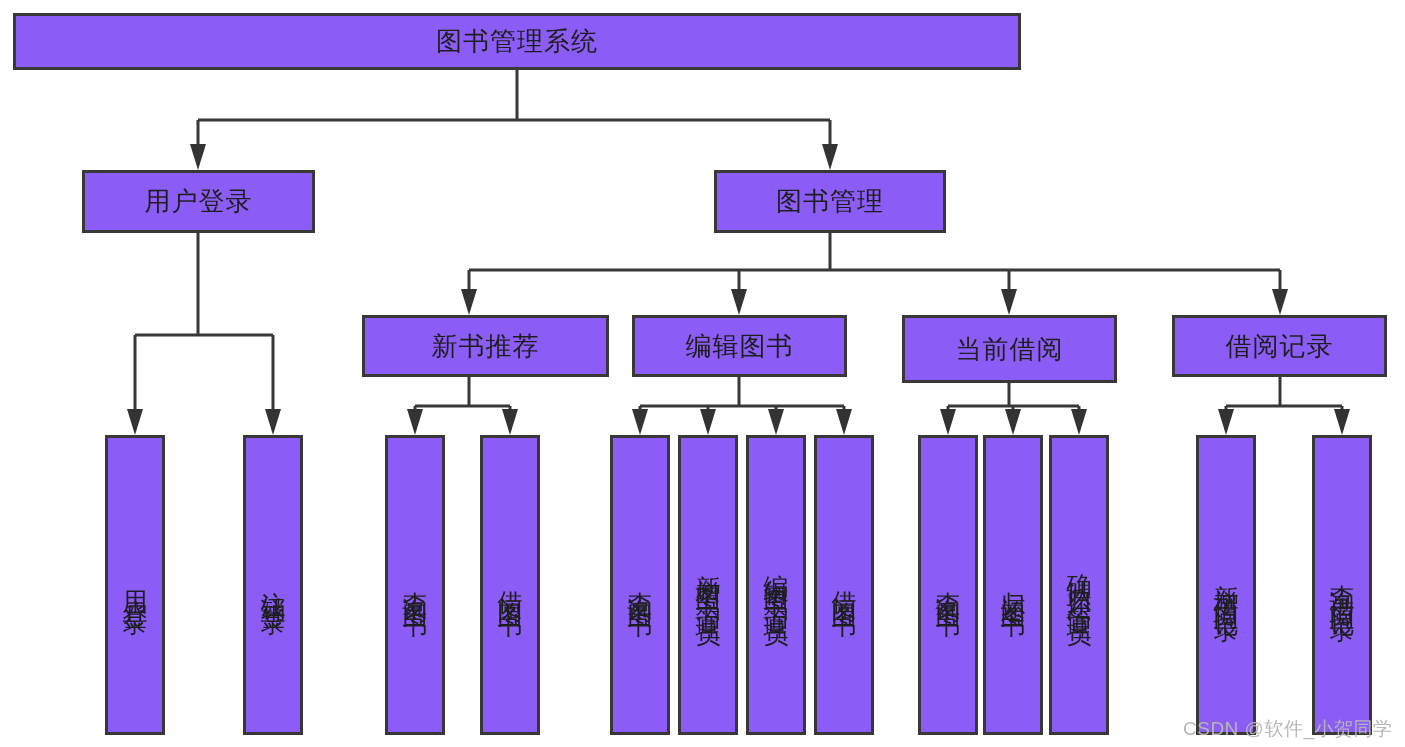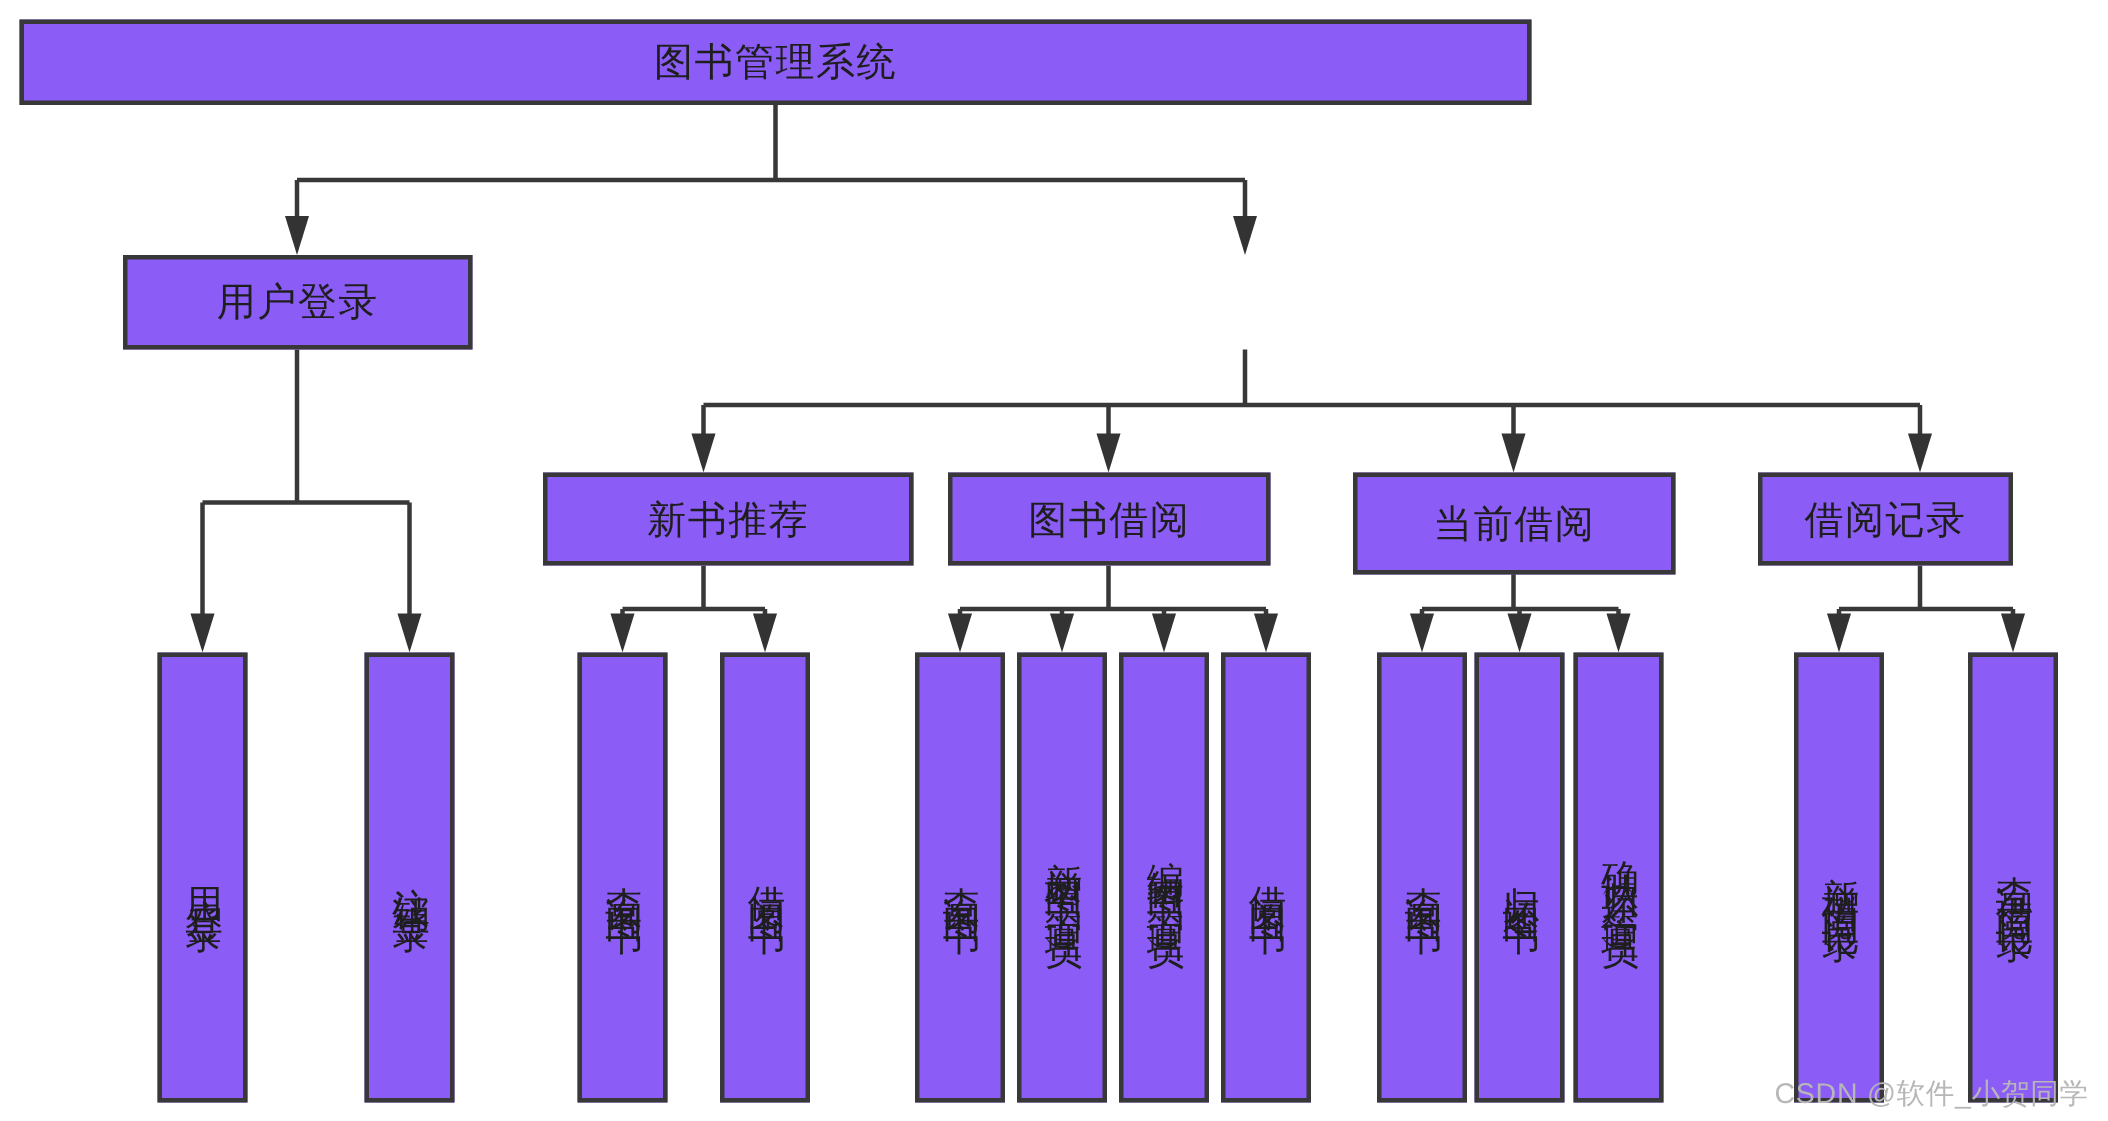--- a/index.html
+++ b/index.html
@@ -107,31 +107,34 @@
     <polygon class="arrow" points="1334,409 1350,409 1342,435"></polygon>
   </svg>
 
   <div class="box hnode" style="left:13px; top:13px; width:1008px; height:57px;">
     <span>图书管理系统</span>
   </div>
 
   <div class="box hnode" style="left:82px; top:170px; width:233px; height:63px;">
     <span>用户登录</span>
   </div>
+  <div class="box hnode" style="left:714px; top:170px; width:232px; height:63px;">
+    <span>图书管理</span>
+  </div>
 
   <div class="box hnode" style="left:362px; top:315px; width:247px; height:62px;">
     <span>新书推荐</span>
   </div>
   <div class="box hnode" style="left:632px; top:315px; width:215px; height:62px;">
-    <span>图书借阅</span>
+    <span>编辑图书</span>
   </div>
   <div class="box hnode" style="left:902px; top:315px; width:215px; height:68px;">
     <span>当前借阅</span>
   </div>
-  <div class="box hnode" style="left:1172px; top:315px; width:170px; height:62px;">
+  <div class="box hnode" style="left:1172px; top:315px; width:215px; height:62px;">
     <span>借阅记录</span>
   </div>
 
   <div class="box leaf" style="left:105px; top:435px; width:60px; height:300px;">
     <span>用户登录</span>
   </div>
   <div class="box leaf" style="left:243px; top:435px; width:60px; height:300px;">
     <span>注销登录</span>
   </div>
 

